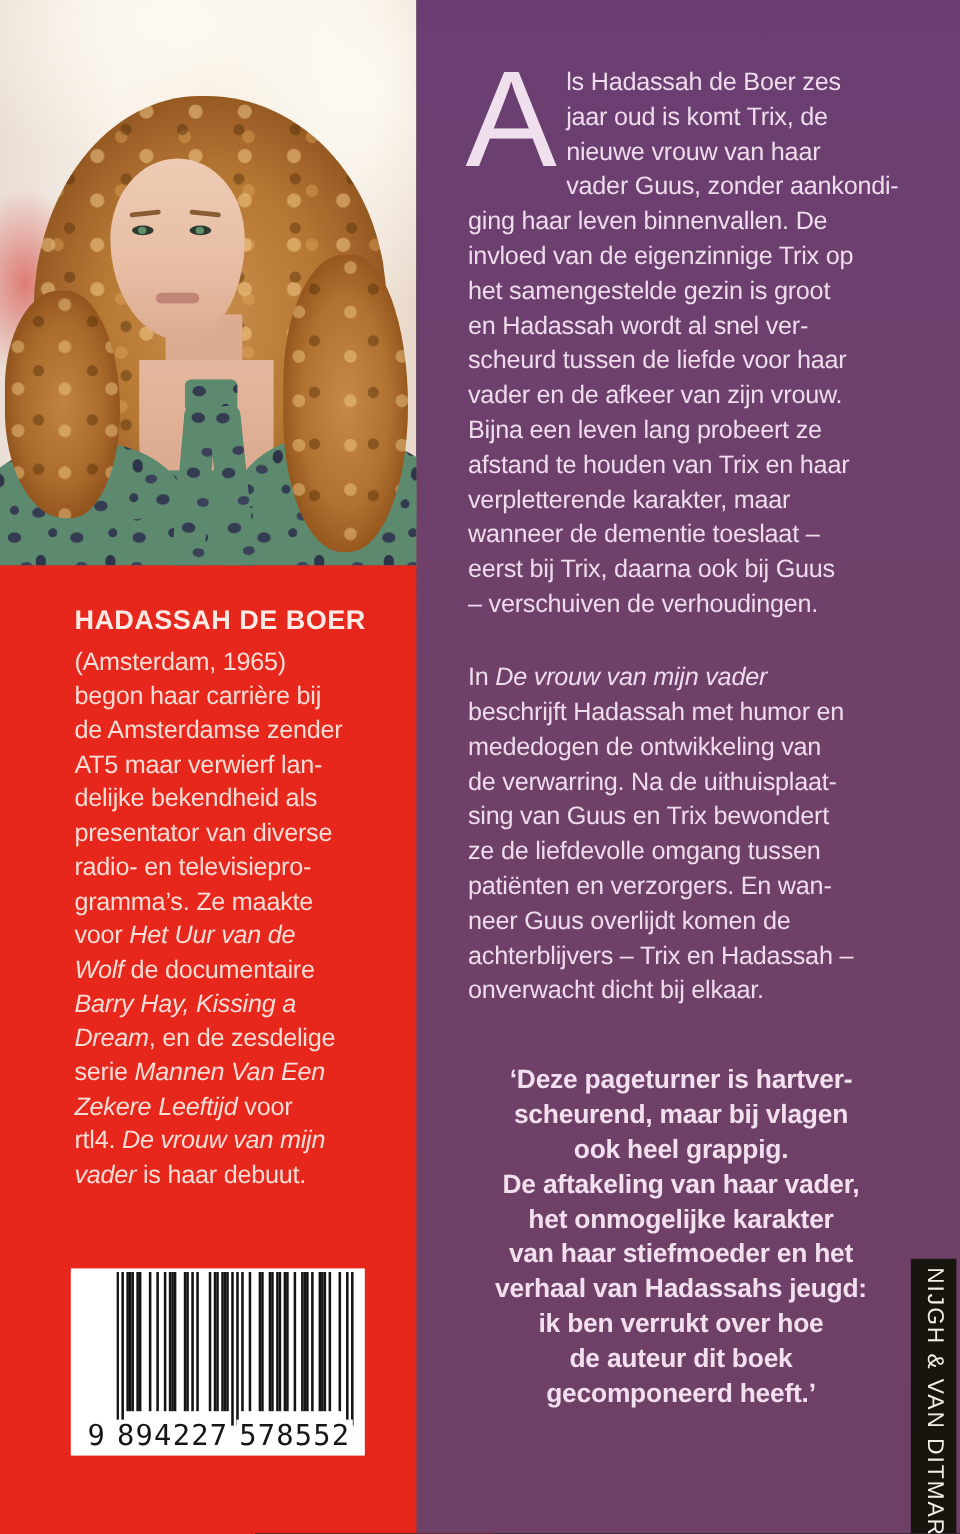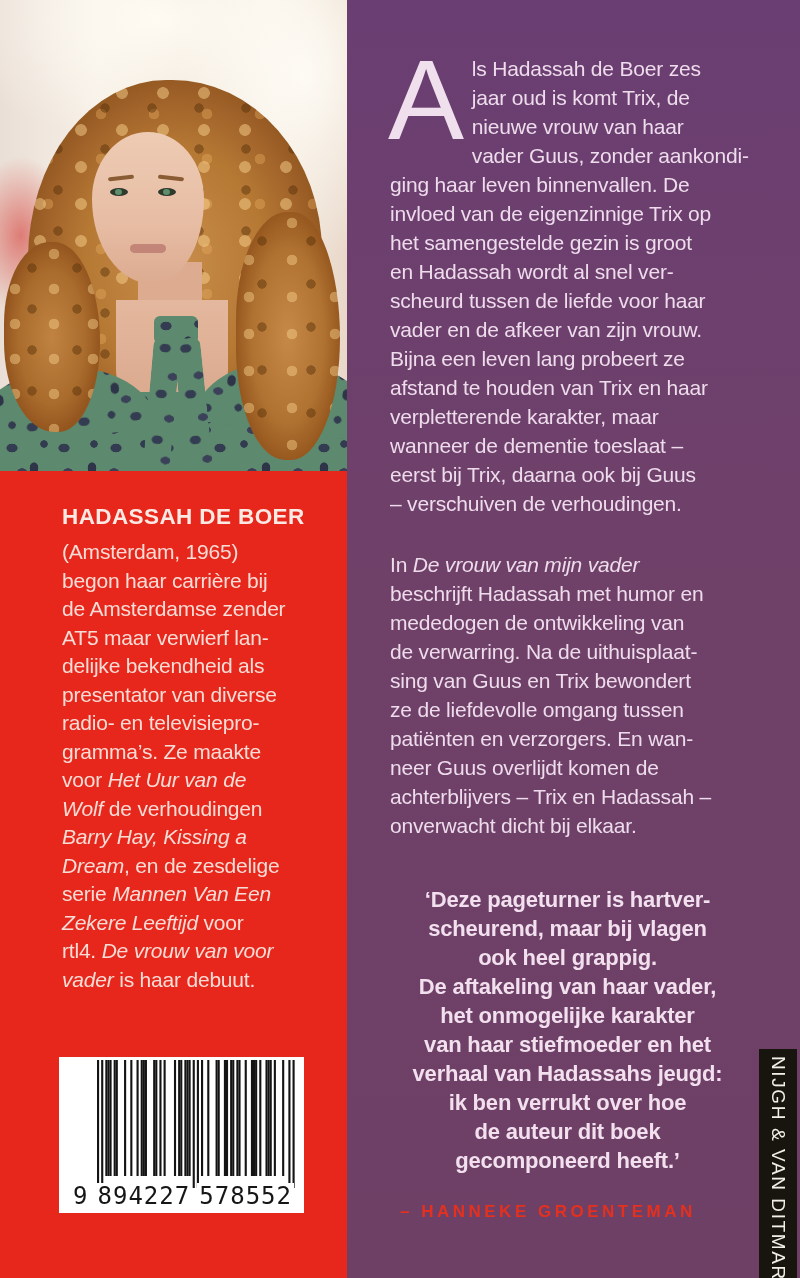--- a/index.html
+++ b/index.html
@@ -130,26 +130,26 @@
       <h2 class="bio-heading">HADASSAH DE BOER</h2>
       <p class="bio"><span>(Amsterdam, 1965)
 begon haar carrière bij
 de Amsterdamse zender
 AT5 maar verwierf lan-
 delijke bekendheid als
 presentator van diverse
 radio- en televisiepro-
 gramma’s. Ze maakte
 voor </span><i>Het Uur van de
-Wolf</i><span> de verhoudingen
+Wolf</i><span> de documentaire
 </span><i>Barry Hay, Kissing a
 Dream</i><span>, en de zesdelige
 serie </span><i>Mannen Van Een
 Zekere Leeftijd</i><span> voor
-rtl4. </span><i>De vrouw van voor
+rtl4. </span><i>De vrouw van mijn
 vader</i><span> is haar debuut.</span></p>
       <div class="barcode-box">
         <svg class="bars" width="198" height="131">
             <rect x="0.00" y="0" width="2.12" height="128"></rect>
             <rect x="4.16" y="0" width="2.12" height="128"></rect>
             <rect x="8.32" y="0" width="2.12" height="116"></rect>
             <rect x="10.40" y="0" width="2.12" height="116"></rect>
             <rect x="12.48" y="0" width="2.12" height="116"></rect>
             <rect x="16.64" y="0" width="2.12" height="116"></rect>
             <rect x="18.72" y="0" width="2.12" height="116"></rect>
@@ -234,20 +234,19 @@
     <p class="quote">‘Deze pageturner is hartver-
 scheurend, maar bij vlagen
 ook heel grappig.
 De aftakeling van haar vader,
 het onmogelijke karakter
 van haar stiefmoeder en het
 verhaal van Hadassahs jeugd:
 ik ben verrukt over hoe
 de auteur dit boek
 gecomponeerd heeft.’</p>
-    <p class="attribution">– HANNEKE GROENTEMAN</p>
   </div>
 
   <div class="publisher-strip">
     <span>NIJGH &amp; VAN DITMAR</span>
   </div>
 
 </div>
 
 </body></html>

